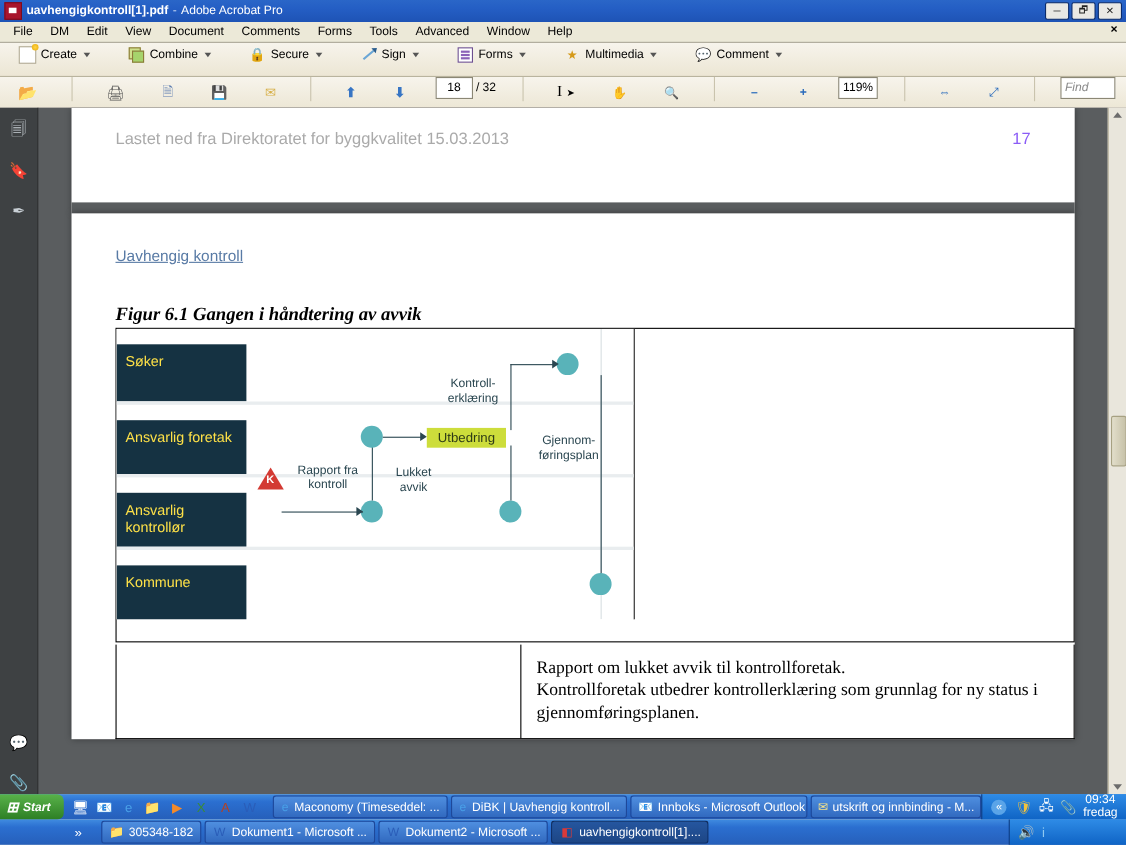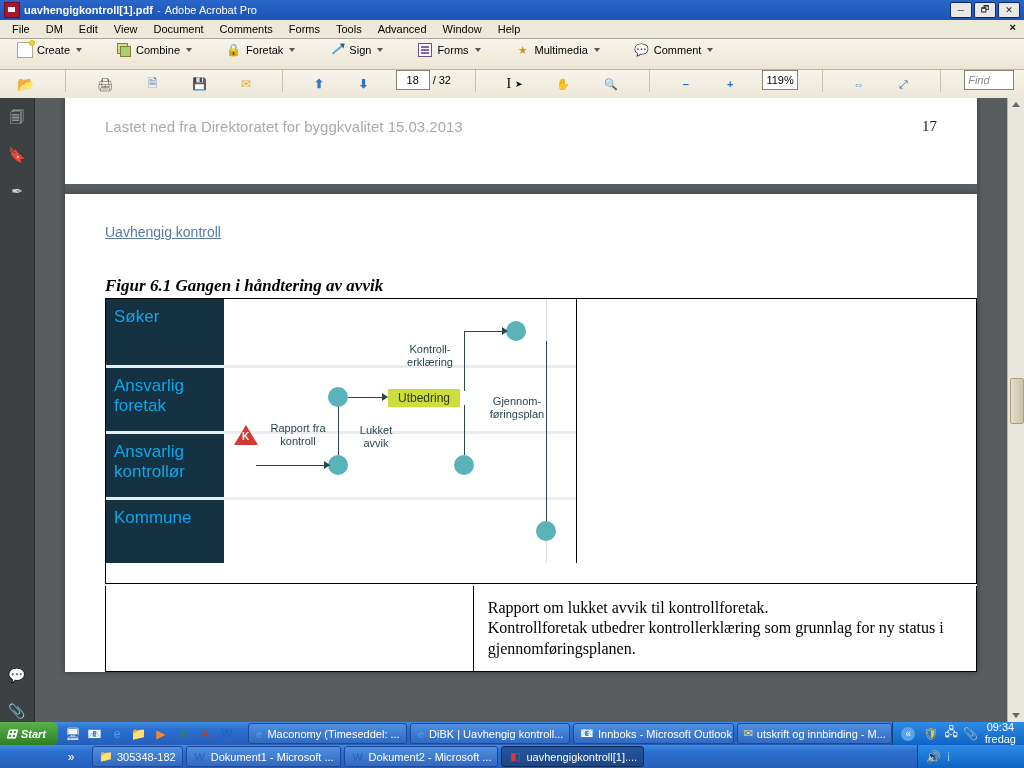--- a/index.html
+++ b/index.html
@@ -216,22 +216,22 @@
   .diagram-left { width: 470px; border-right: 1px solid #000; position:relative; height: 264px; background:#fff; overflow:hidden; }
   .diagram-right { flex:1; padding: 10px 14px; position:relative; font-family:"Times New Roman", serif; }
 
   
   .row {
     position:absolute; left:0; right:0; height:66px;
     background:#fff;
   }
   .row + .row { border-top: 3px solid #e9edef; }
   .row .label {
-    position:absolute; left:0; top:0; bottom:0; width:102px;
-    background:#153242; color:#0ea5e9; padding: 8px 8px; font-size:17px;
+    position:absolute; left:0; top:14px; bottom:0; width:102px;
+    background:#153242; color:#fde047; padding: 8px 8px; font-size:13px;
     display:flex; align-items:flex-start; line-height:1.2;
   }
   .row0{top:0} .row1{top:66px} .row2{top:132px} .row3{top:198px}
 
   .node { position:absolute; width:20px; height:20px; border-radius:50%; background:#59b3b9; }
   .konn { position:absolute; width:0; height:0; border-left:12px solid transparent; border-right:12px solid transparent; border-bottom:20px solid #d33a33; }
   .konn span{ position:absolute; left:-4px; top:6px; color:#fff; font-size:10px; font-weight:bold;}
   .txt { position:absolute; font-size:11px; color:#2a4650; text-align:center; line-height:1.15; }
   .tag { position:absolute; background:#cddd3b; color:#2e3b16; font-size:12px; padding:2px 10px; }
 
@@ -338,21 +338,21 @@
         <span class="icn-combine">
           <span class="a"></span>
           <span class="b"></span>
         </span>
       </span>
     <span>Combine</span>
       <span class="chev"></span>
   </div>
   <div class="tb-btn">
     <span class="tb-icon icn-lock">🔒</span>
-    <span>Foretak</span>
+    <span>Secure</span>
       <span class="chev"></span>
   </div>
   <div class="tb-btn">
     <span class="tb-icon">
         <span class="icn-pen"></span>
       </span>
     <span>Sign</span>
       <span class="chev"></span>
   </div>
   <div class="tb-btn">
@@ -447,21 +447,21 @@
     <div class="sb-sp"></div>
     <div class="sb-btn" style="color:#e7b742;">💬</div>
     <div class="sb-btn">📎</div>
   </div>
 
   <div class="docarea">
 
     <div class="page" style="margin-top:0;">
       <div class="page-top">
         <span>Lastet ned fra Direktoratet for byggkvalitet 15.03.2013</span>
-        <span style="color:#0f172a;font-family:Liberation Serif, serif;">17</span>
+        <span style="color:#8b5cf6;">17</span>
       </div>
     </div>
 
     <div class="page">
       <div class="page-main">
         <a class="section-link">Uavhengig kontroll</a>
         <div class="figcaption">Figur 6.1 Gangen i håndtering av avvik</div>
 
         <div class="diagram-wrap">
 

